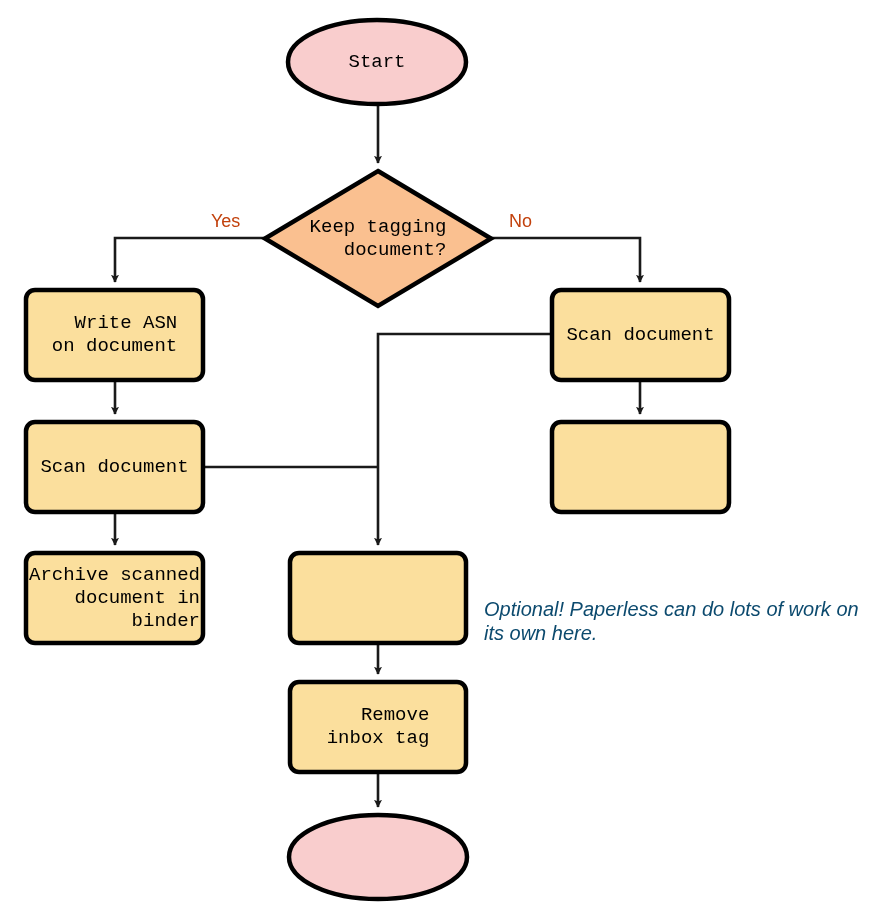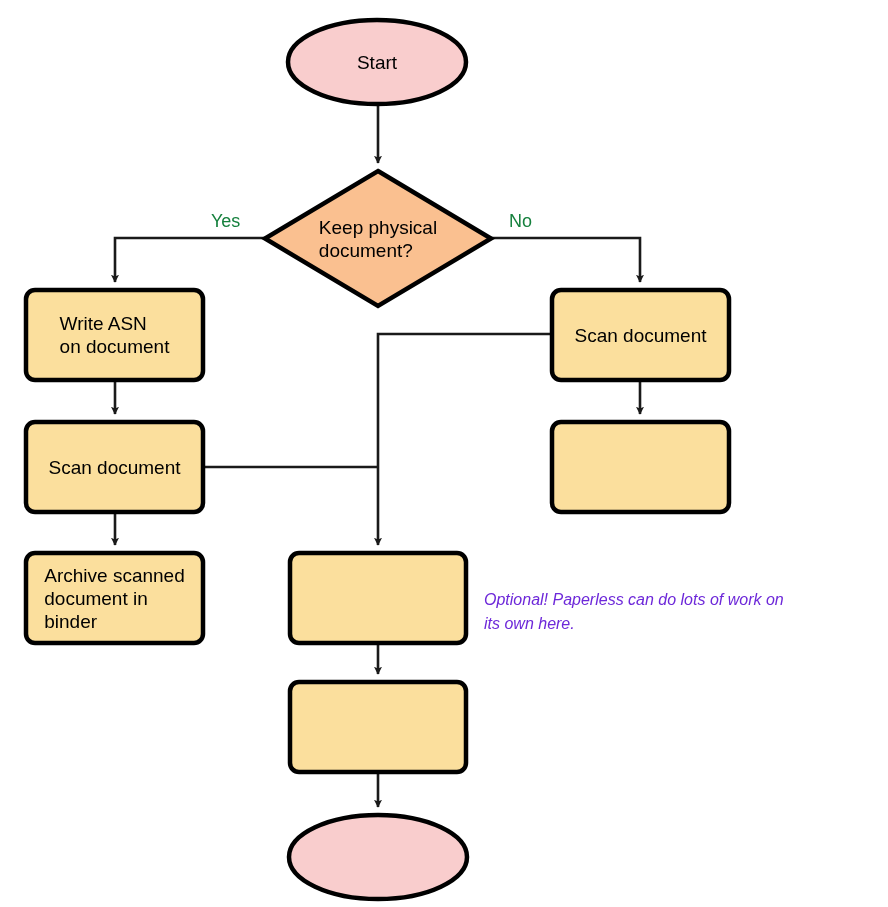--- a/index.html
+++ b/index.html
@@ -25,43 +25,44 @@
     top: 0;
     left: 0;
     width: 888px;
     height: 907px;
   }
   .node-label {
     position: absolute;
     display: flex;
     align-items: center;
     justify-content: center;
-    text-align: left;
+    text-align: right;
     color: #000000;
     font-size: 19px;
     line-height: 23px;
-    font-family: Liberation Sans, sans-serif;
+    font-family: Liberation Mono, monospace;
     white-space: pre-line;
     pointer-events: none;
   }
   .edge-label {
     position: absolute;
-    color: #15803d;
+    color: #c2410c;
     font-size: 18px;
     font-family: "Liberation Sans", sans-serif;
     white-space: nowrap;
   }
   .note-text {
     position: absolute;
-    color: #6d28d9;
-    font-size: 16px;
+    color: #0c4a6e;
+    font-size: 20px;
     line-height: 24px;
     font-style: italic;
     font-family: "Liberation Sans", sans-serif;
     white-space: pre-line;
+    margin-top: 9px;
   }
 </style>
 </head>
 <body>
 
 <div id="flowchart-root">
 
   <svg id="flow-svg" viewBox="0 0 888 907">
     <defs>
       <marker id="arrowhead" markerWidth="10" markerHeight="10" refX="7.2" refY="4" orient="auto" markerUnits="userSpaceOnUse">
@@ -111,36 +112,38 @@
       <rect x="290" y="553" width="176" height="90" rx="9" ry="9" fill="#FBDF9D" stroke="#000000" stroke-width="4.5"></rect>
 
       <rect x="290" y="682" width="176" height="90" rx="9" ry="9" fill="#FBDF9D" stroke="#000000" stroke-width="4.5"></rect>
 
       <ellipse cx="378" cy="857" rx="89" ry="42" fill="#F9CDCD" stroke="#000000" stroke-width="4.5"></ellipse>
     </g>
   </svg>
 
   <div class="node-label" style="left:288px; top:20px; width:178px; height:84px;">Start</div>
 
-  <div class="node-label" style="left:265px; top:171px; width:226px; height:135px;">Keep physical
+  <div class="node-label" style="left:265px; top:171px; width:226px; height:135px;">Keep tagging
 document?</div>
 
   <div class="node-label" style="left:26px; top:290px; width:177px; height:90px;">Write ASN
 on document</div>
 
   <div class="node-label" style="left:26px; top:422px; width:177px; height:90px;">Scan document</div>
 
   <div class="node-label" style="left:26px; top:553px; width:177px; height:90px;">Archive scanned
 document in
 binder</div>
 
   <div class="node-label" style="left:552px; top:290px; width:177px; height:90px;">Scan document</div>
 
 
 
+  <div class="node-label" style="left:290px; top:682px; width:176px; height:90px;">Remove
+inbox tag</div>
 
 
   <div class="edge-label" style="left:211px; top:211px;">Yes</div>
 
   <div class="edge-label" style="left:509px; top:211px;">No</div>
 
   <div class="note-text" style="left:484px; top:588px; width:400px;">Optional! Paperless can do lots of work on
 its own here.</div>
 
 </div>

